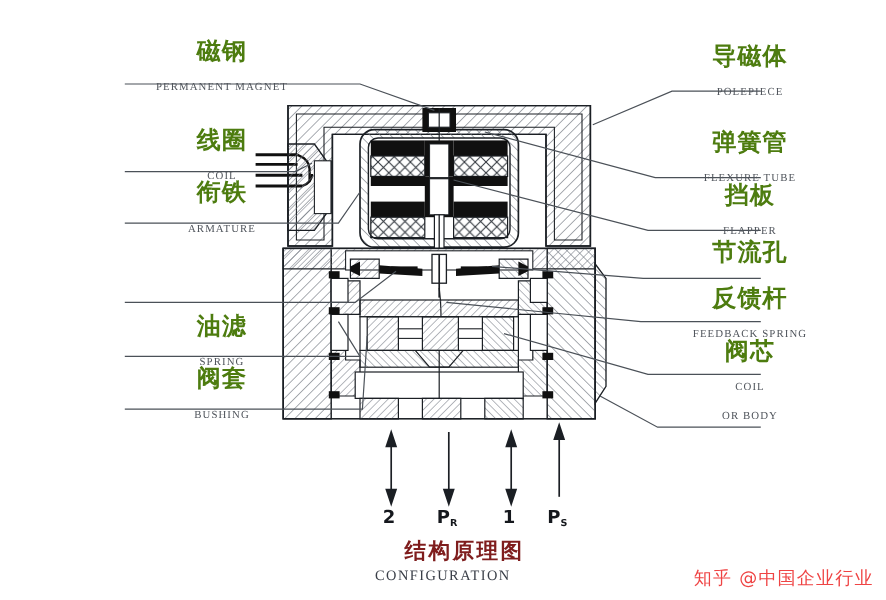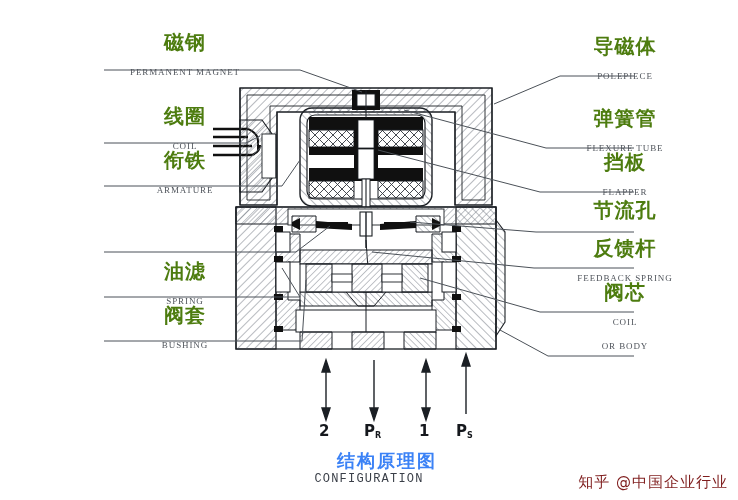--- a/index.html
+++ b/index.html
@@ -41,52 +41,52 @@
   .label.noen .cn{ }
   
   #caption{
     position:absolute;
     left:0;right:0;
     text-align:center;
     line-height:1.05;
   }
   #caption .cn{
     display:block;
-    font-family:Liberation Sans, sans-serif;
+    font-family:Liberation Mono, monospace;
     font-weight:700;
     font-size:18px;
     letter-spacing:2px;
-    color:#3b82f6;
+    color:#7f1d1d;
     margin-left:36px;
   }
   #caption .en{
     display:block;
     margin-top:2px;
-    font-family:Liberation Mono, monospace;
+    font-family:Liberation Serif, serif;
     font-size:12px;
     letter-spacing:1.2px;
     color:#3a3f48;
   }
   
   .port{
     position:absolute;
     font-family:"DejaVu Sans","Liberation Sans",sans-serif;
     font-weight:700;
     font-size:15px;
     color:#15181d;
     white-space:nowrap;
   }
   .port sub{font-size:8px;font-weight:700;vertical-align:baseline;position:relative;top:2px;}
   
   #watermark{
     position:absolute;
     right:10px;bottom:8px;
     font-family:"DejaVu Sans","Liberation Sans",sans-serif;
     font-size:15px;
-    color:#7f1d1d;
+    color:#ef4444;
     letter-spacing:1px;
     white-space:nowrap;
     user-select:none;
   }
   #diagram{position:absolute;left:0;top:0;}
   svg{display:block;}
 </style>
 </head>
 <body>
 

